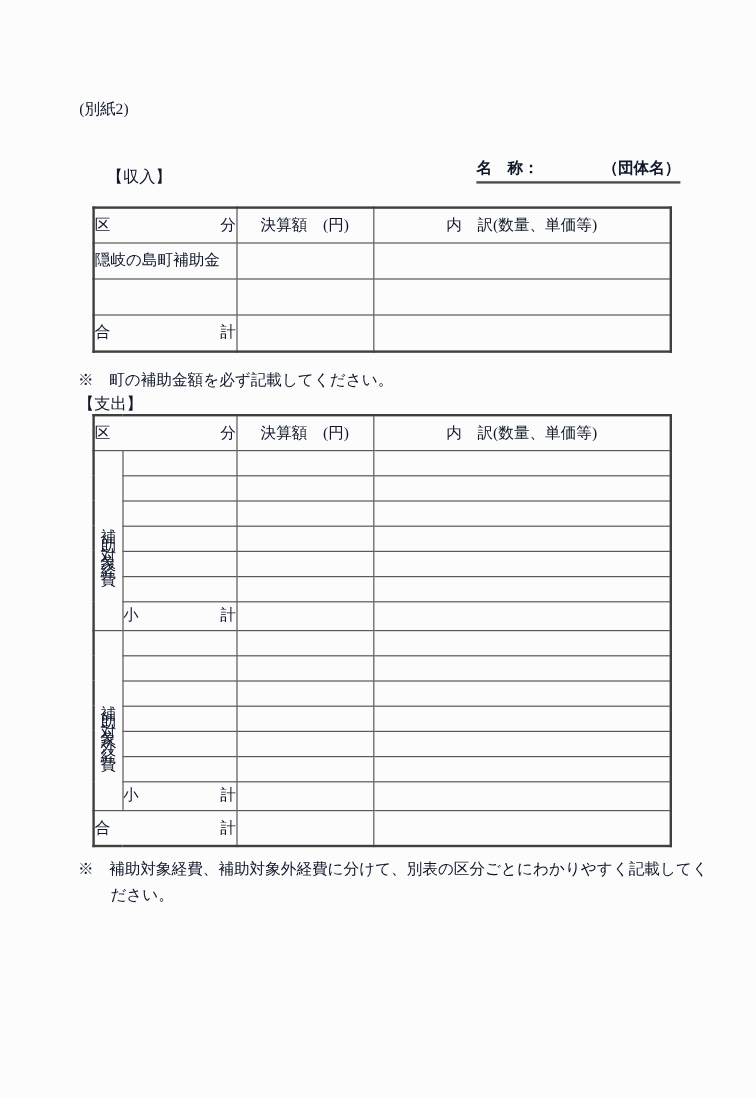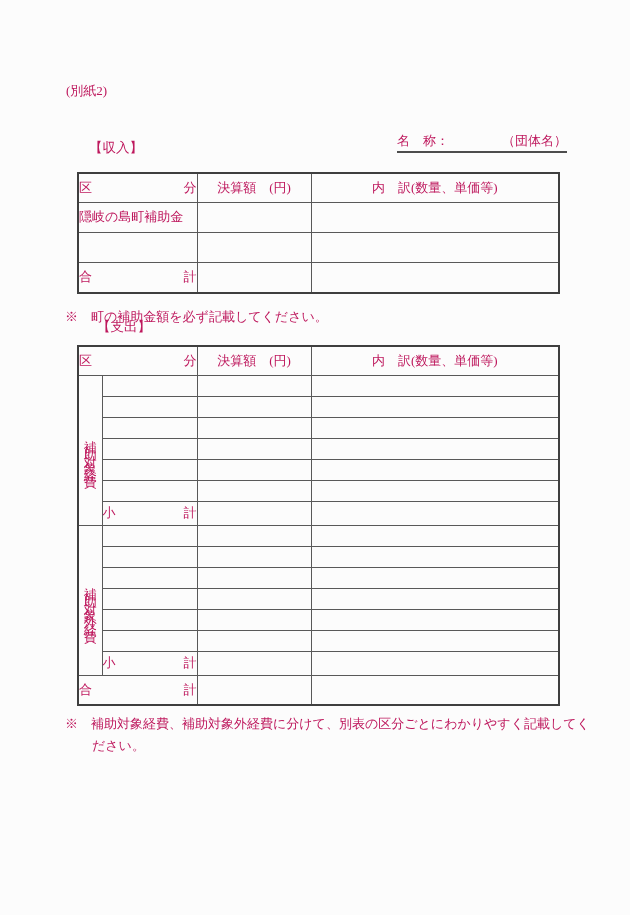--- a/index.html
+++ b/index.html
@@ -1,30 +1,30 @@
 <!DOCTYPE html>
 <html><head>
 <meta charset="utf-8">
 <style>
   html,body{margin:0;padding:0;background:#fcfcfc;}
   .page{
     position:relative;width:630px;height:817px;background:#fcfcfc;
-    font-family:"Liberation Serif","DejaVu Serif",serif;color:#be185d;
+    font-family:"Liberation Serif","DejaVu Serif",serif;color:#0f172a;
     overflow:hidden;
   }
   .bessi{position:absolute;left:66px;top:82px;font-size:13px;}
   .title{position:absolute;left:170px;top:102px;font-size:13.5px;white-space:nowrap;}
   .name-line{
     position:absolute;left:397px;top:130px;width:170px;height:20px;
     border-bottom:2px solid #4d4d4d;display:flex;justify-content:space-between;
-    align-items:flex-end;font-size:13px;padding-bottom:1px;box-sizing:content-box;
+    align-items:center;font-size:13px;padding-bottom:1px;box-sizing:content-box;font-weight:bold;
   }
   .sec{position:absolute;left:65px;font-size:13.5px;}
   .sec-income{top:139px;margin-left:24px;}
-  .sec-expense{top:318px;margin-left:32px;}
+  .sec-expense{top:328px;}
   .tbl{
     position:absolute;left:77px;border-collapse:collapse;table-layout:fixed;
     width:481px;font-size:13px;border:2px solid #3f3f3f;background:#fcfcfc;padding-left:32px;
   }
   .tbl th,.tbl td{
     border:1px solid #595959;padding:0;font-weight:normal;vertical-align:middle;
     overflow:hidden;
   }
   .income-table{top:172px;}
   .expense-table{top:345px;}

